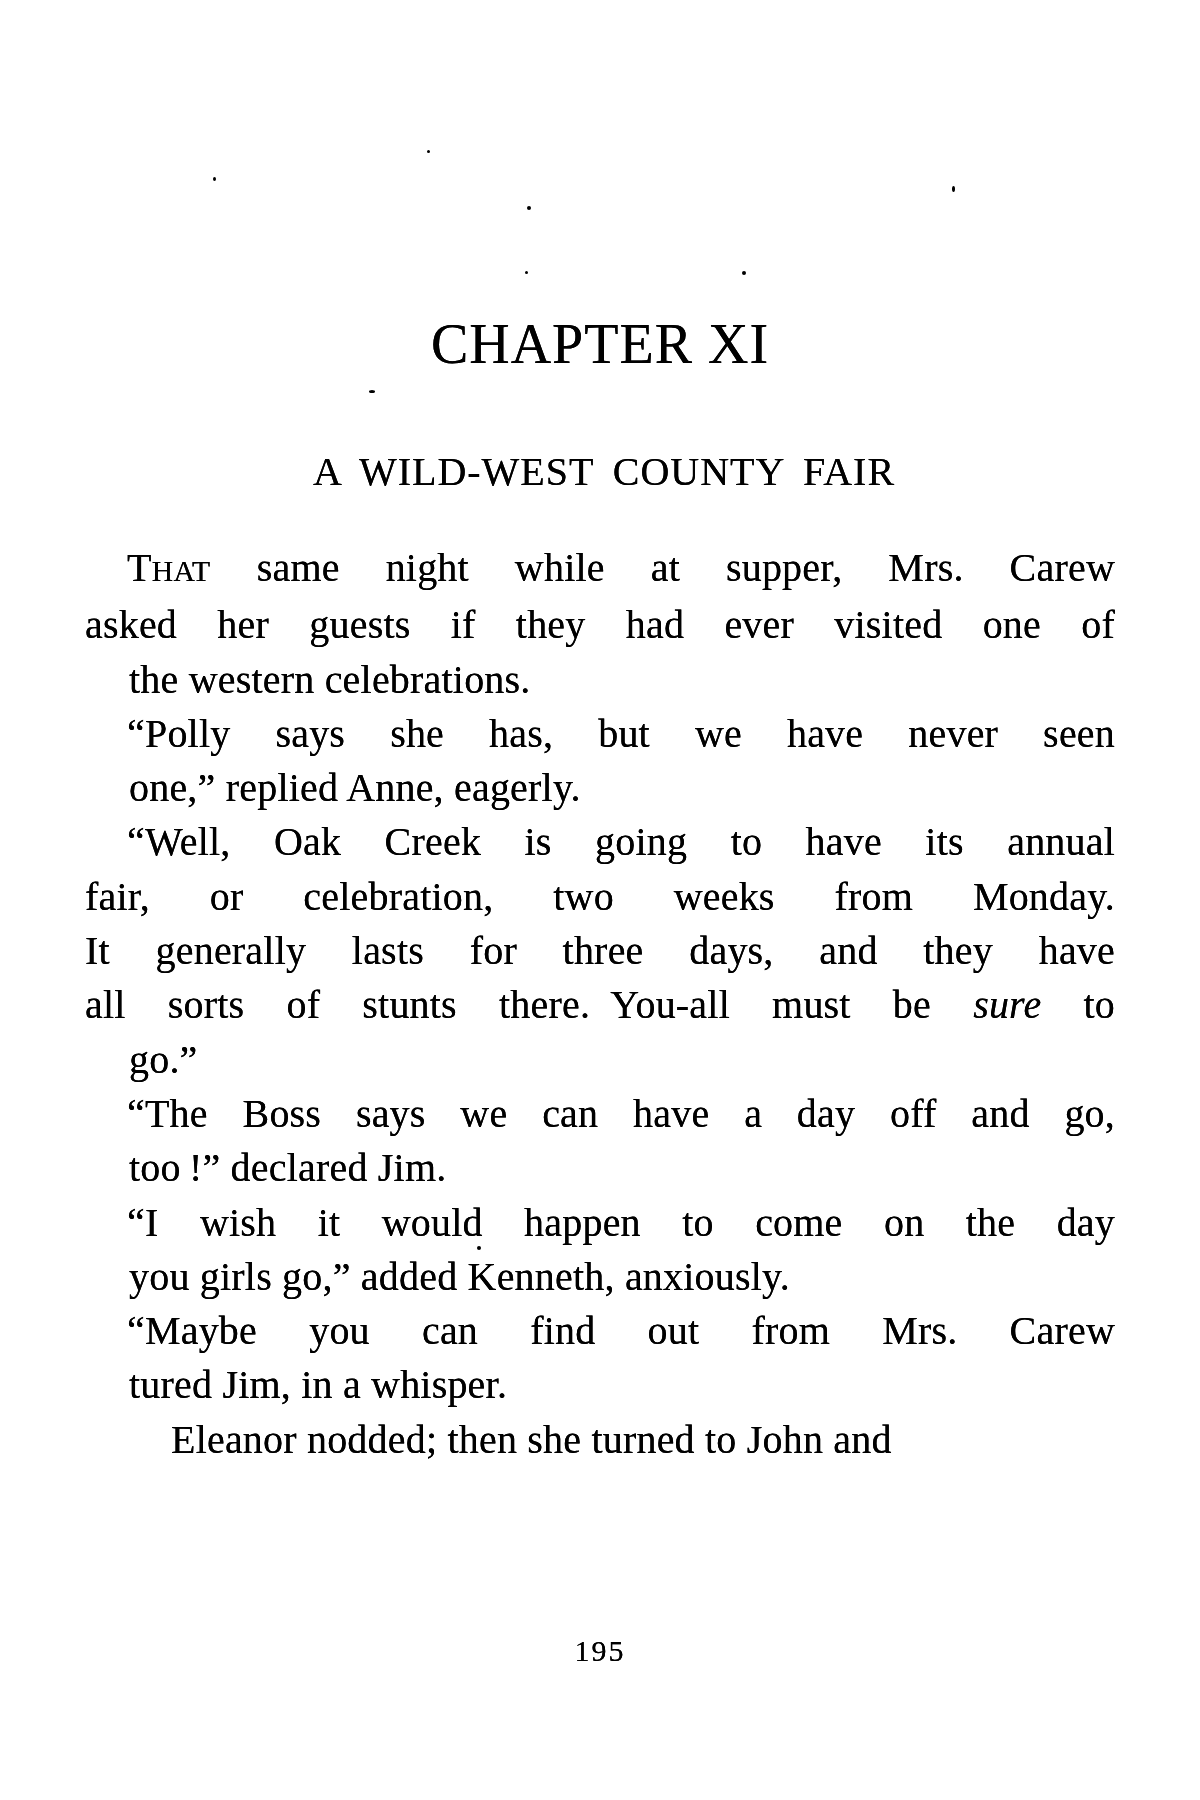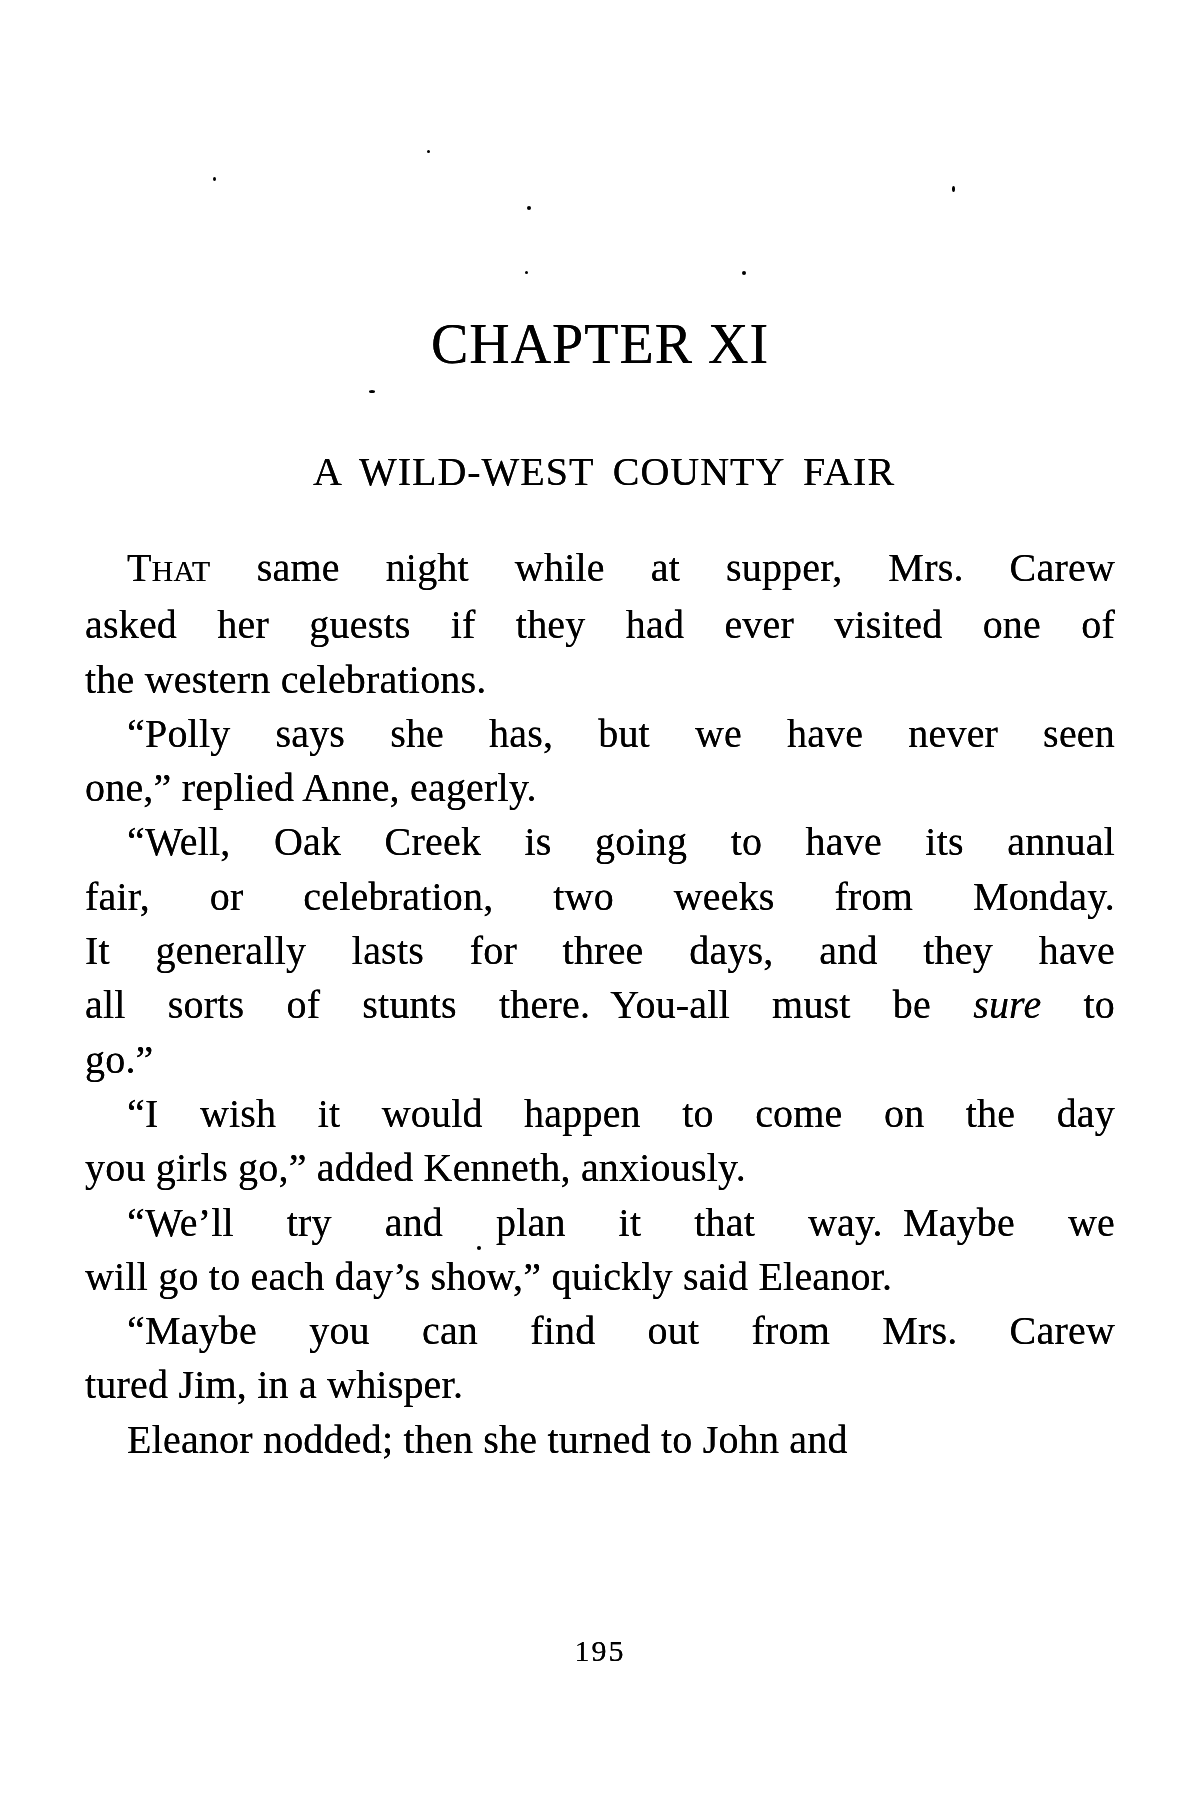--- a/index.html
+++ b/index.html
@@ -32,20 +32,21 @@
     letter-spacing:0.2px;
   }
   .para{margin:0;padding:0;}
   .line{
     text-align:justify;
     text-align-last:justify;
   }
   .line.ragged{
     text-align-last:left;
     white-space:nowrap;
+    margin-left:44px;
   }
   .line.indent{text-indent:42px;}
   .seg-sc{font-size:0.74em;letter-spacing:0.5px;margin-top:23px;}
   .seg-i{font-style:italic;}
   .page-number{
     position:absolute;top:1636px;left:0;width:100%;
     text-align:center;
     font-size:30px;line-height:1;
     letter-spacing:2px;
   }
@@ -74,26 +75,26 @@
         <div class="line ragged"><span>one,” replied Anne, eagerly.</span></div>
       </div>
       <div class="para">
         <div class="line indent"><span>“Well, Oak Creek is going to have its annual</span></div>
         <div class="line"><span>fair, or celebration, two weeks from Monday.</span></div>
         <div class="line"><span>It generally lasts for three days, and they have</span></div>
         <div class="line"><span>all sorts of stunts there. You-all must be </span><span class="seg-i">sure</span><span> to</span></div>
         <div class="line ragged"><span>go.”</span></div>
       </div>
       <div class="para">
+        <div class="line indent"><span>“The Boss says we can have a day off and go,</span></div>
+        <div class="line ragged"><span>too !” declared Jim.</span></div>
+      </div>
+      <div class="para">
         <div class="line indent"><span>“I wish it would happen to come on the day</span></div>
         <div class="line ragged"><span>you girls go,” added Kenneth, anxiously.</span></div>
-      </div>
-      <div class="para">
-        <div class="line indent"><span>“We’ll try and plan it that way. Maybe we</span></div>
-        <div class="line ragged"><span>will go to each day’s show,” quickly said Eleanor.</span></div>
       </div>
       <div class="para">
         <div class="line indent"><span>“Maybe you can find out from Mrs. Carew</span></div>
         <div class="line ragged"><span>tured Jim, in a whisper.</span></div>
       </div>
       <div class="para">
         <div class="line ragged indent"><span>Eleanor nodded; then she turned to John and</span></div>
       </div>
     </div>
 

